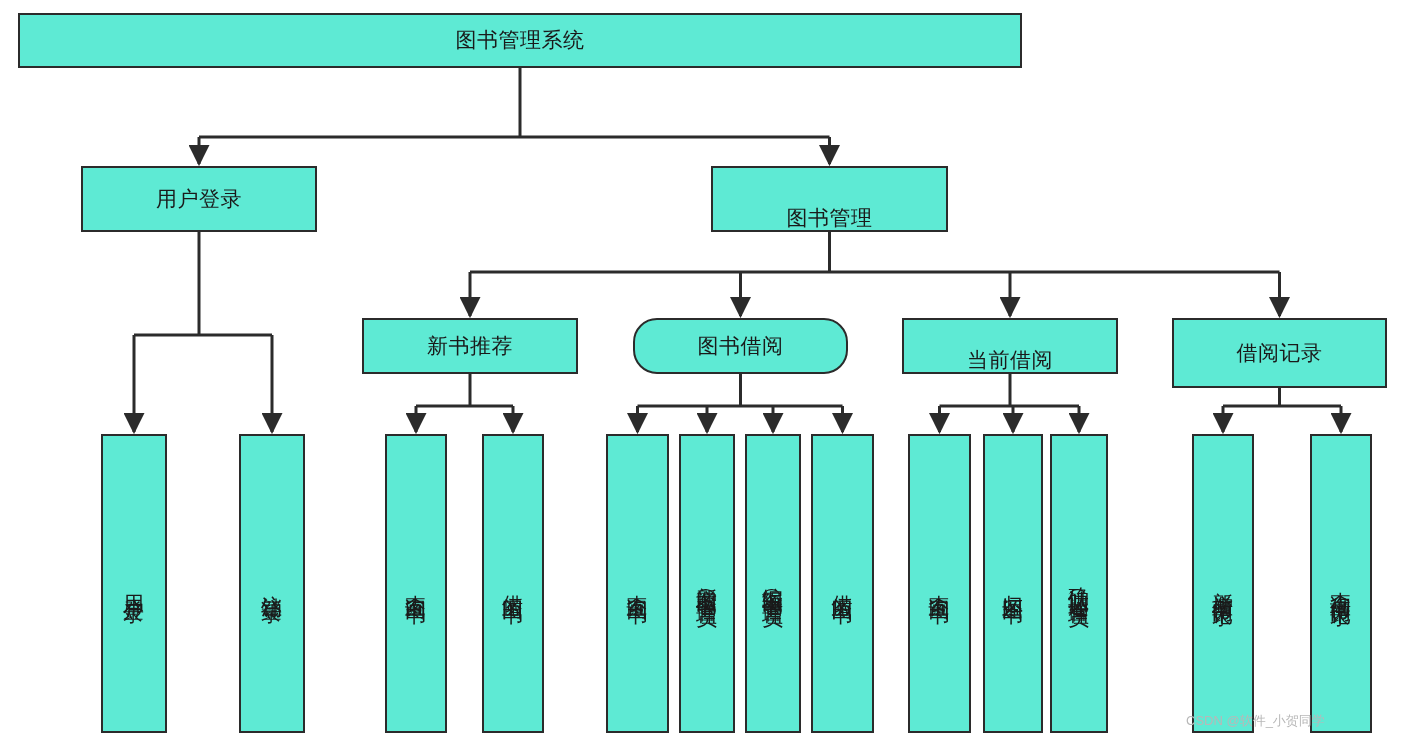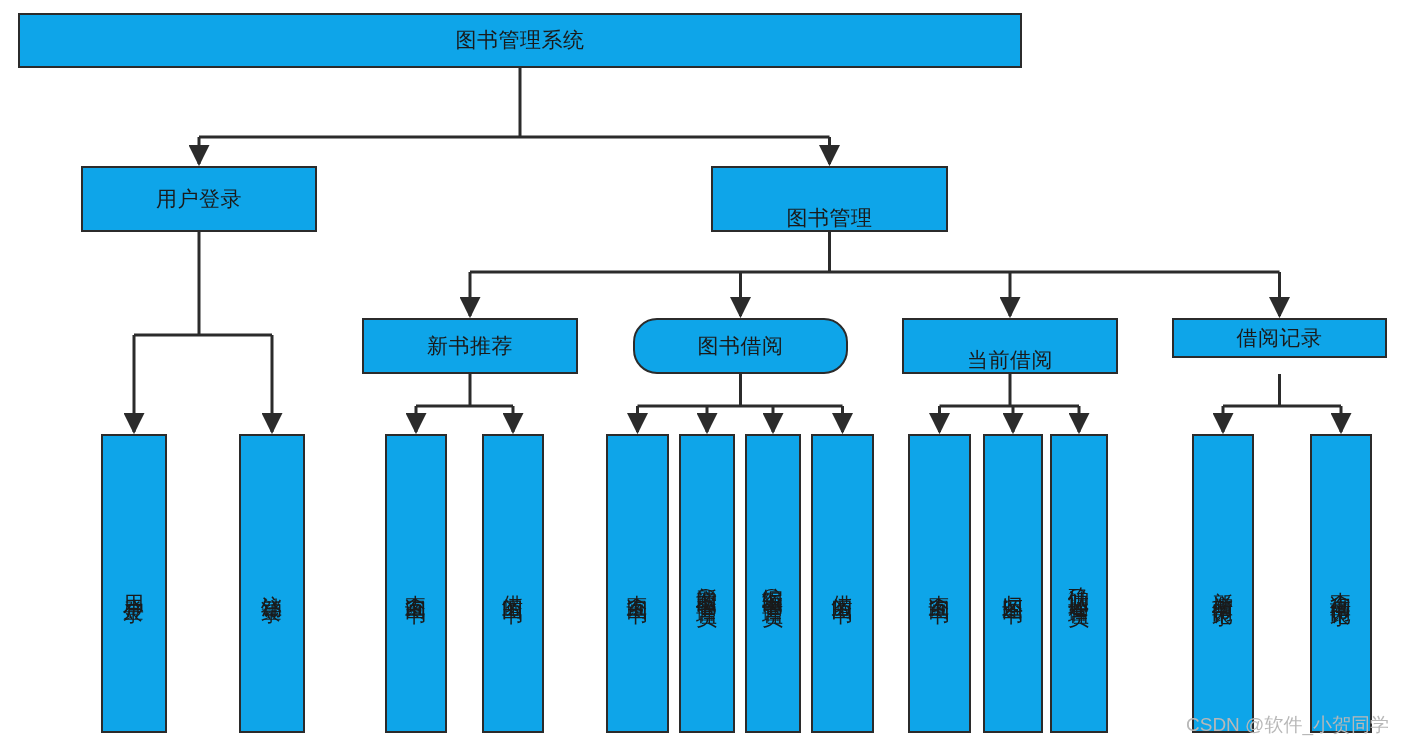--- a/index.html
+++ b/index.html
@@ -18,21 +18,21 @@
     position: absolute;
     left: 0;
     top: 0;
     width: 1405px;
     height: 747px;
   }
   .node-box {
     position: absolute;
     box-sizing: border-box;
     border: 2px solid #2b2b2b;
-    background: #0ea5e9;
+    background: #5eead4;
     display: flex;
     align-items: center;
     justify-content: center;
   }
   .node-label-h {
     font-size: 21px;
     color: #1a1a1a;
     line-height: 1.15;
     letter-spacing: 0.5px;
     white-space: nowrap;
@@ -53,21 +53,21 @@
     left: 0;
     top: 0;
     width: 1405px;
     height: 747px;
     pointer-events: none;
   }
   #watermark {
     position: absolute;
     left: 1186px;
     top: 712px;
-    font-size: 19px;
+    font-size: 13px;
     color: #b8b8b8;
     white-space: nowrap;
     font-family: "Liberation Sans", sans-serif;
   }
 </style>
 </head>
 <body>
 
 <div id="diagram-root">
 
@@ -126,21 +126,21 @@
       </div>
       <div class="node-box" style="left: 362px; top: 318px; width: 216px; height: 56px;">
         <span class="node-label-h">新书推荐</span>
       </div>
       <div class="node-box" style="left: 633px; top: 318px; width: 215px; height: 56px; border-radius: 24px;">
         <span class="node-label-h">图书借阅</span>
       </div>
       <div class="node-box" style="left: 902px; top: 318px; width: 216px; height: 56px; align-items: flex-end;">
         <span class="node-label-h">当前借阅</span>
       </div>
-      <div class="node-box" style="left: 1172px; top: 318px; width: 215px; height: 40px;">
+      <div class="node-box" style="left: 1172px; top: 318px; width: 215px; height: 70px;">
         <span class="node-label-h">借阅记录</span>
       </div>
       <div class="node-box" style="left: 101px; top: 434px; width: 66px; height: 299px;">
         <span class="node-label-v">用户登录</span>
       </div>
       <div class="node-box" style="left: 239px; top: 434px; width: 66px; height: 299px;">
         <span class="node-label-v">注销登录</span>
       </div>
       <div class="node-box" style="left: 385px; top: 434px; width: 62px; height: 299px;">
         <span class="node-label-v">查询图书</span>

